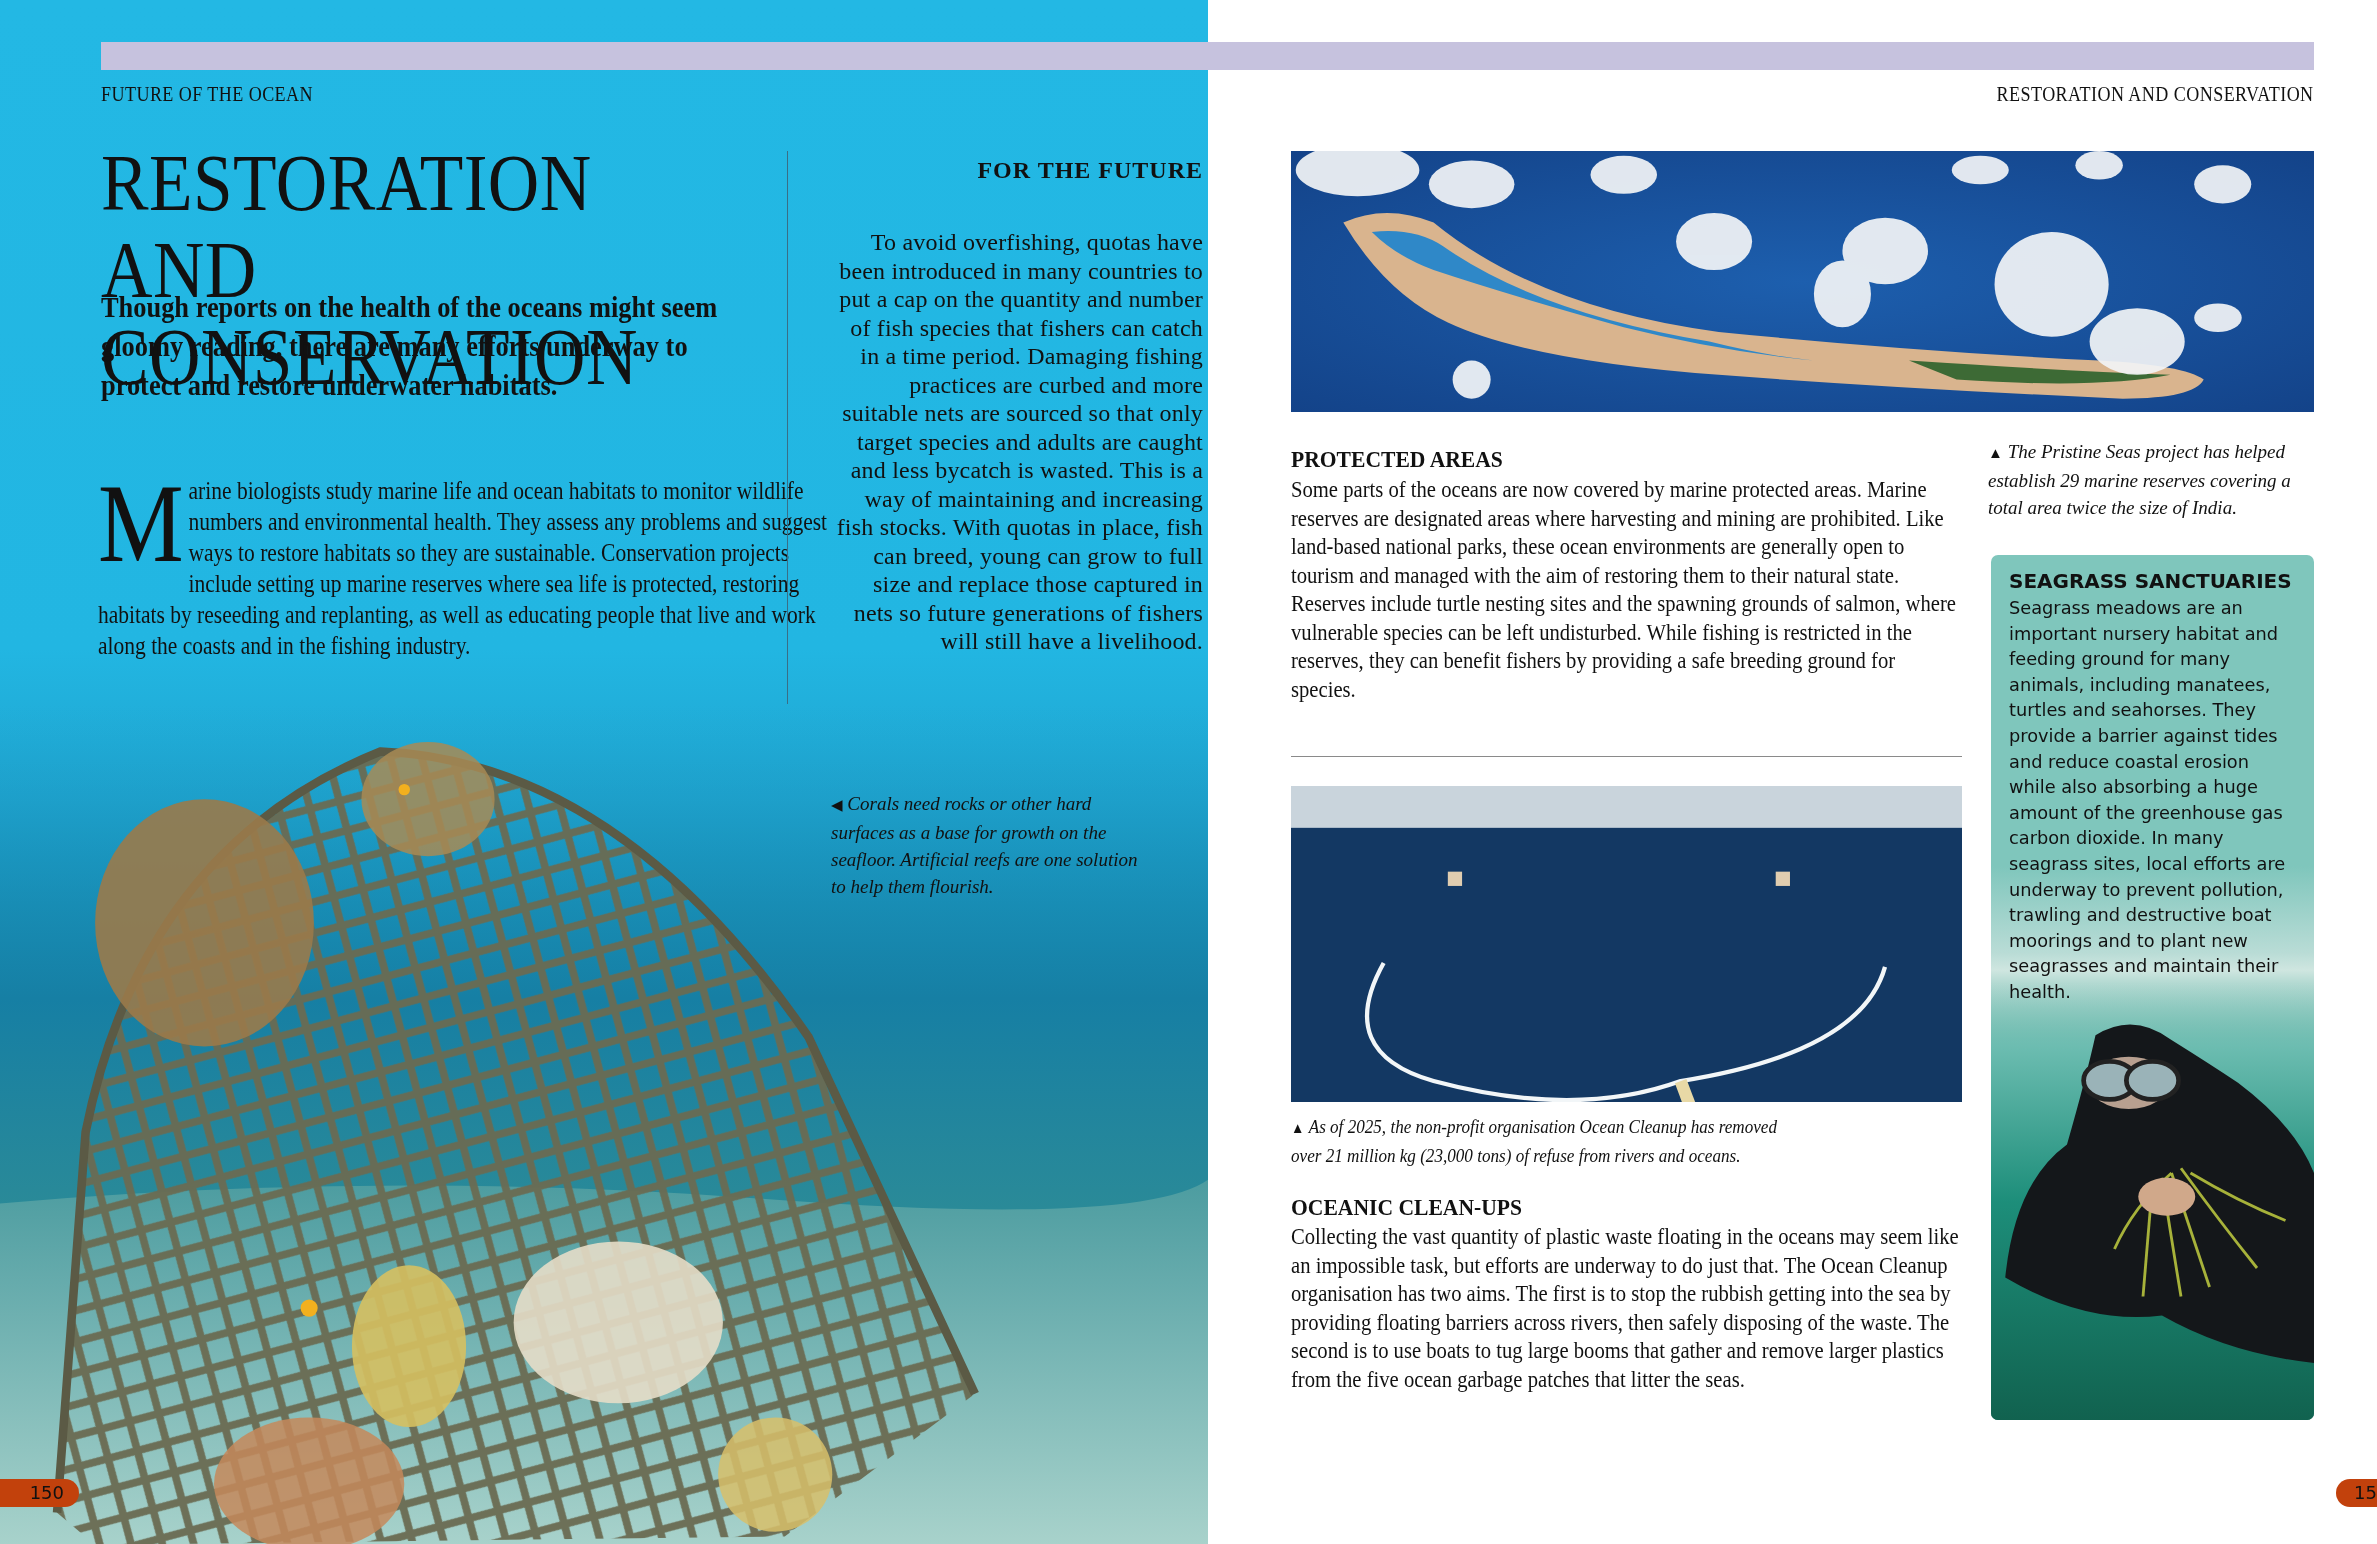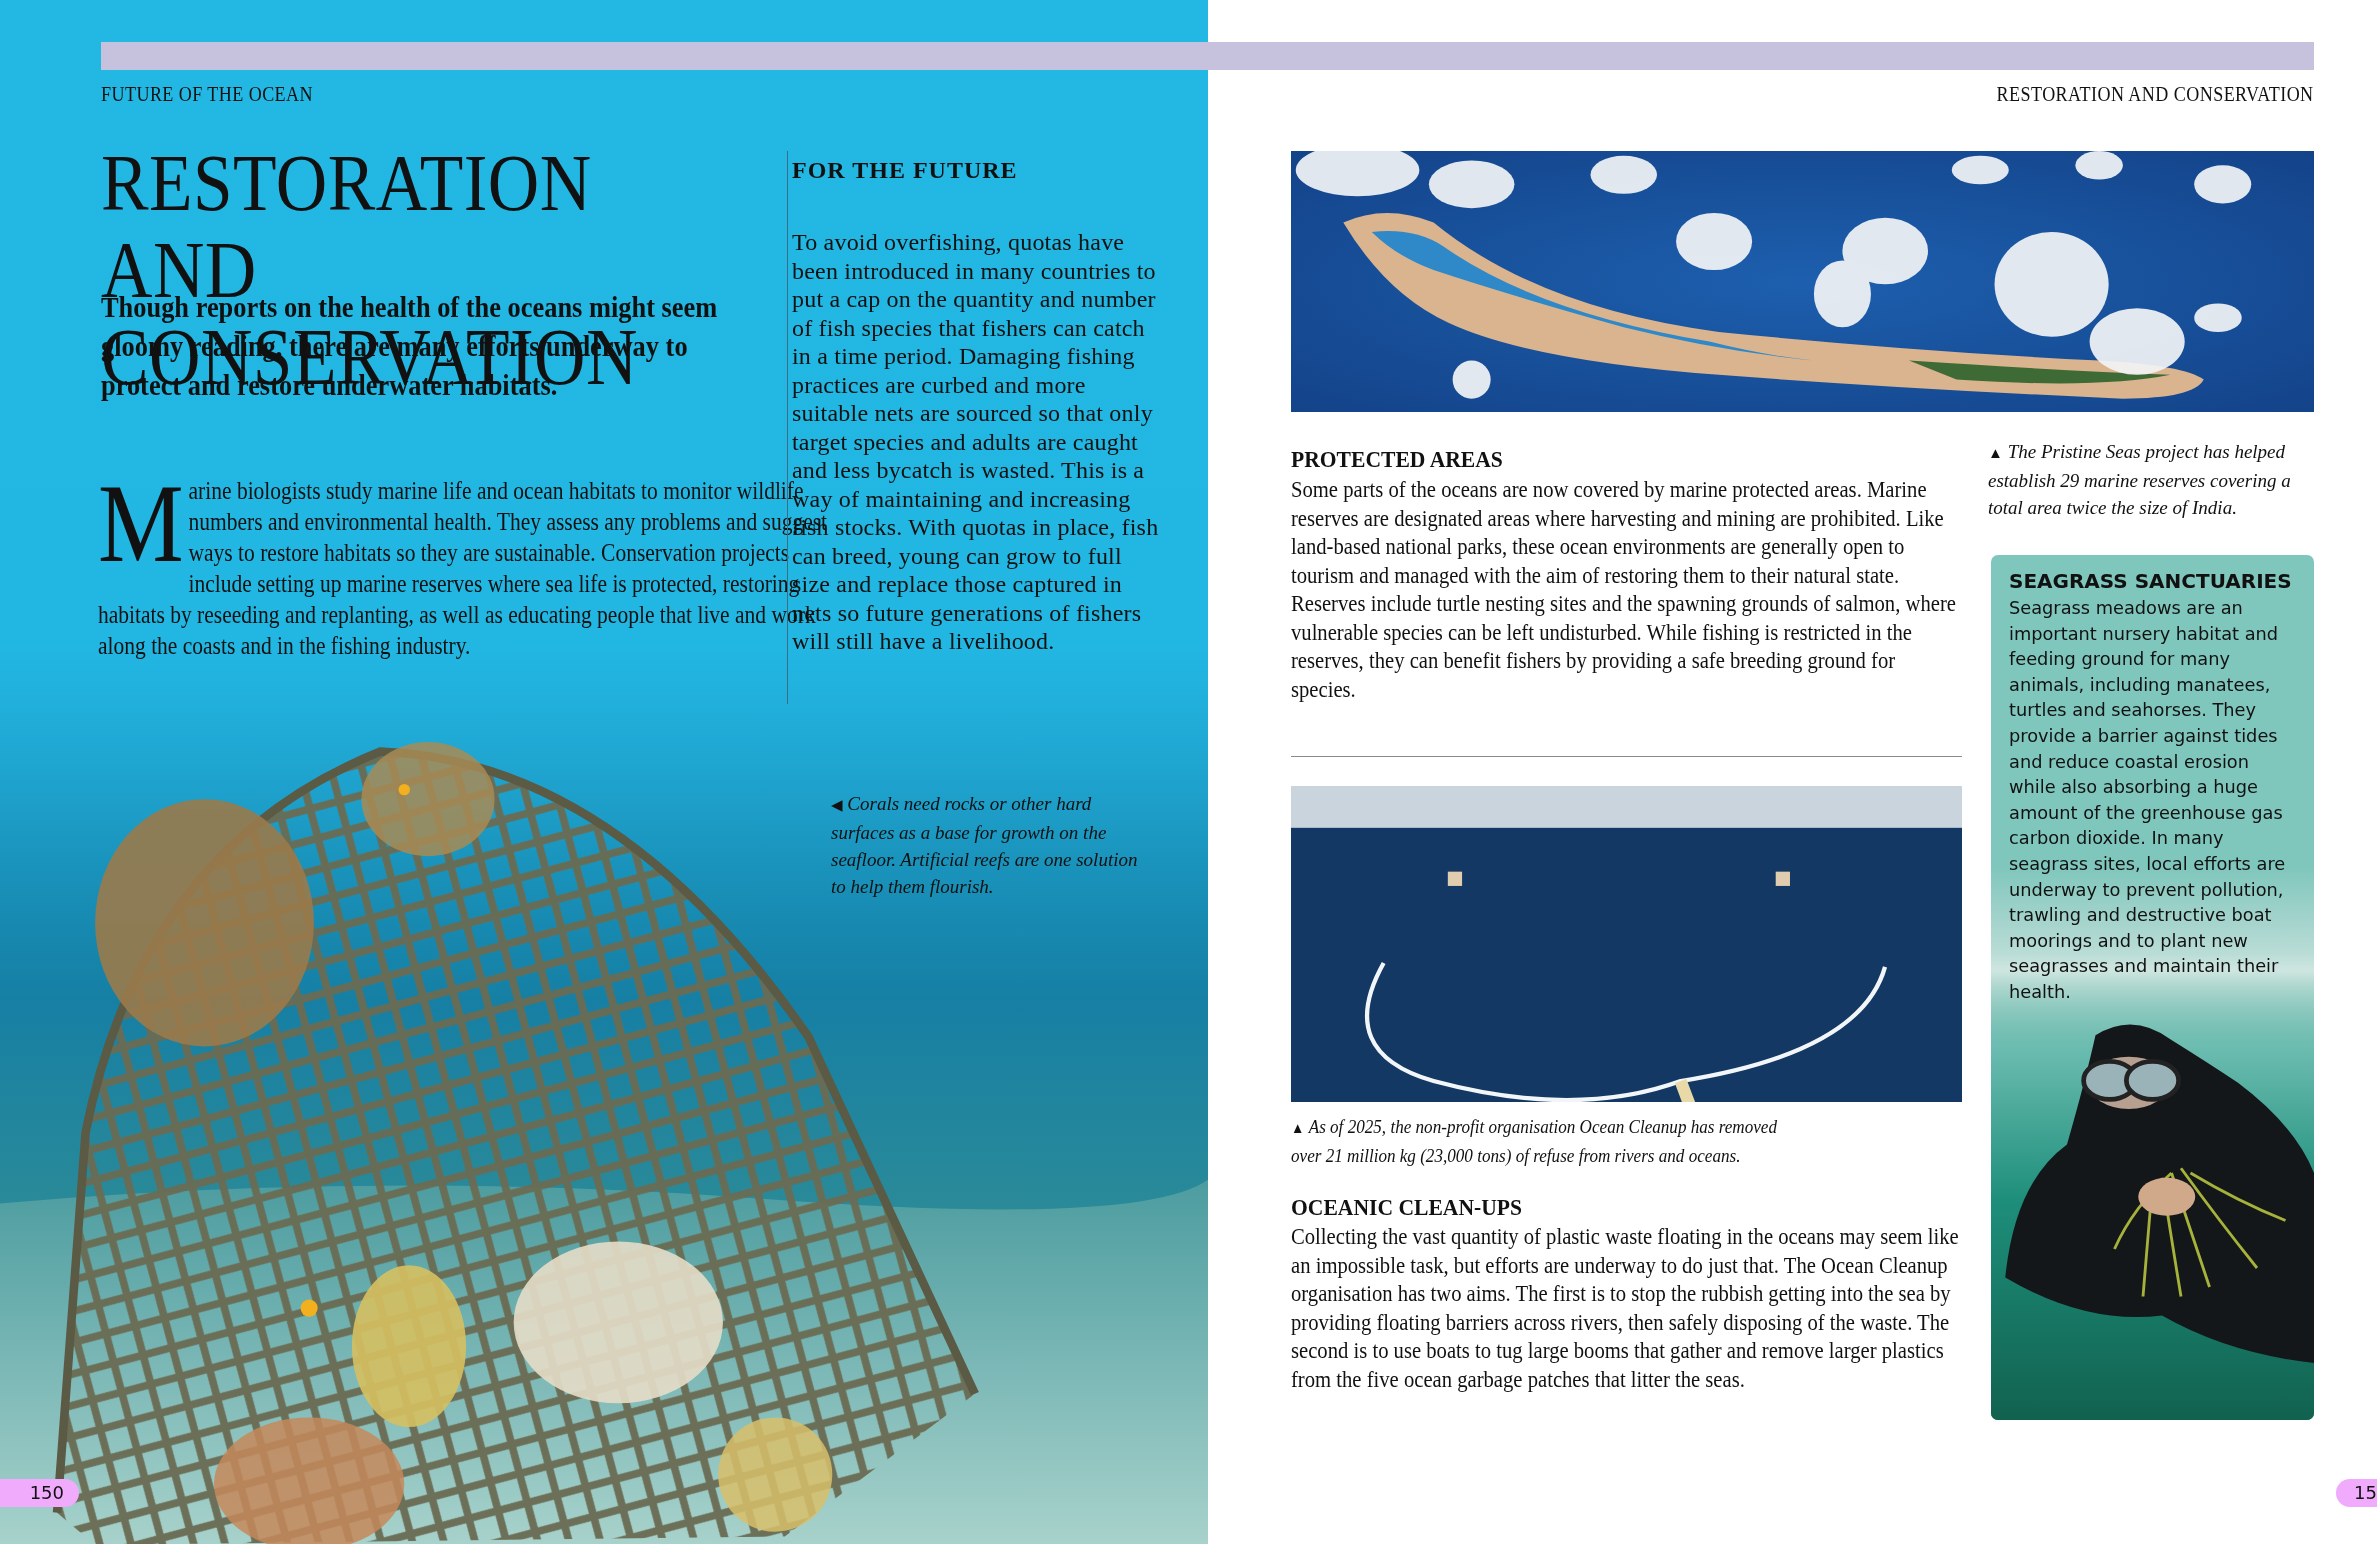--- a/index.html
+++ b/index.html
@@ -56,37 +56,37 @@
     }
     #drop-cap {
       float: left; font-size: 112px; line-height: 90px; margin: 2.9px 5.7px 0 0;
       height: 93px;
     }
 
     
     #col-divider {
       left: 787px; top: 151px; width: 1.4px; height: 553px; background: #3a6e86;
     }
-    #future-col { left: 792px; top: 157px; width: 371px; }
+    #future-col { left: 832px; top: 157px; width: 371px; text-align: right; }
     #future-heading {
       font-size: 24px; font-weight: 700; letter-spacing: 1px; line-height: 27px;
     }
     #future-body {
       font-size: 24px; line-height: 28.5px; letter-spacing: 0.2px; margin-top: 44px;
     }
 
     .caption {
       font-style: italic; font-size: 19px; line-height: 27px; color: #111;
     }
     #caption-reef { left: 815px; top: 790px; width: 323px; margin-left: 16px; }
     .tri { font-style: normal; font-size: 15px; margin-right: 4.8px; }
 
     
     .page-num {
-      top: 1479px; height: 28px; background: #f0abfc;
+      top: 1479px; height: 28px; background: #c2410c;
       font-family: "DejaVu Sans", sans-serif; font-size: 18px; line-height: 28px;
       color: #111;
     }
     #page-num-left {
       left: 0; width: 79px; border-radius: 0 14.3px 14.3px 0; text-align: right; padding-right: 0;
     }
     #page-num-left span { position: absolute; right: 15px; }
     #page-num-right {
       left: 2336px; width: 79px; border-radius: 14.3px 0 0 14.3px;
     }

